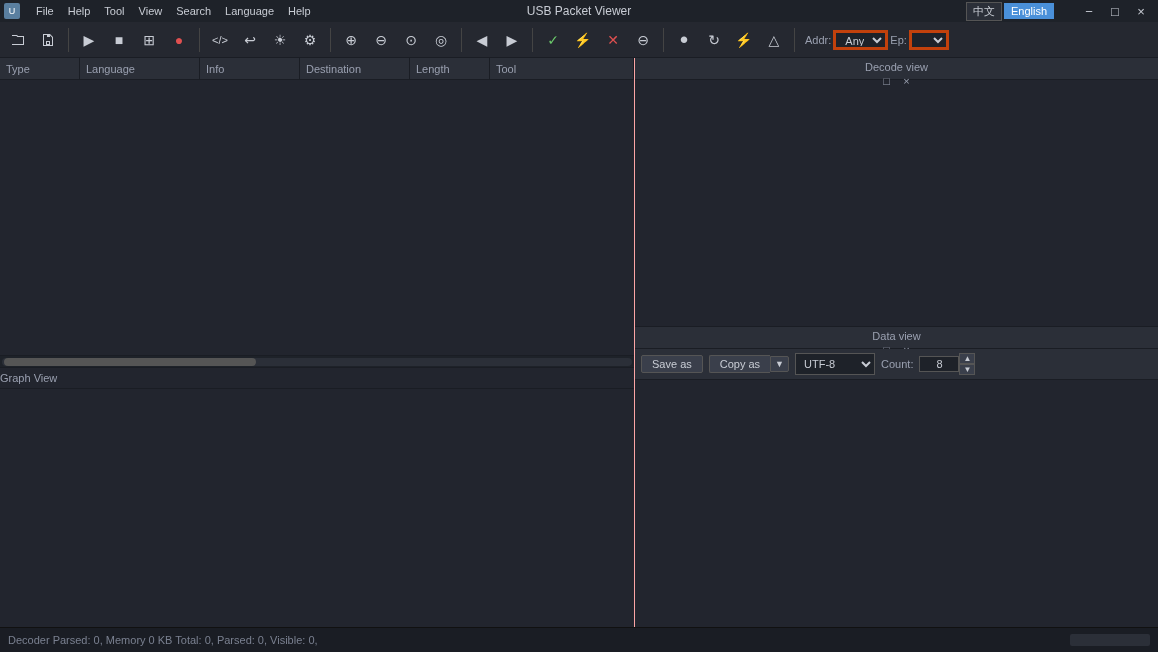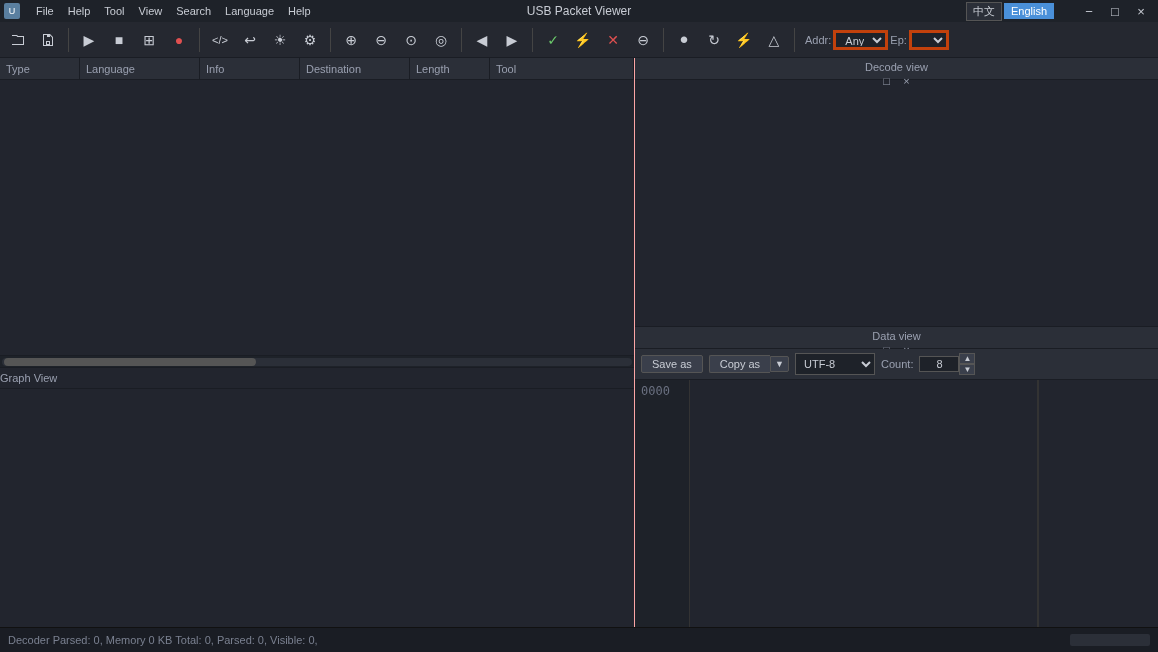--- a/index.html
+++ b/index.html
@@ -561,28 +561,20 @@
         </select>
         <span class="dv-count-label">Count:</span>
         <div style="display:flex;align-items:center;">
           <input type="text" class="dv-count-value" value="8" readonly="" style="">
           <div class="dv-count-spinner">
             <button class="dv-count-spinner-btn">▲</button>
             <button class="dv-count-spinner-btn">▼</button>
           </div>
         </div>
       </div>
-      <div class="data-view-body">
-        <div class="hex-offset-col">
-          <span>0000</span>
-        </div>
-        <div class="hex-data-col"></div>
-        <div class="hex-sep"></div>
-        <div class="ascii-col"></div>
-      </div>
     </div>
 
   </div>
 </div>
 
 <div class="status-bar">
   <span>Decoder Parsed: 0, Memory 0 KB    Total: 0, Parsed: 0, Visible: 0,</span>
   <div class="status-right"></div>
 </div>
 

